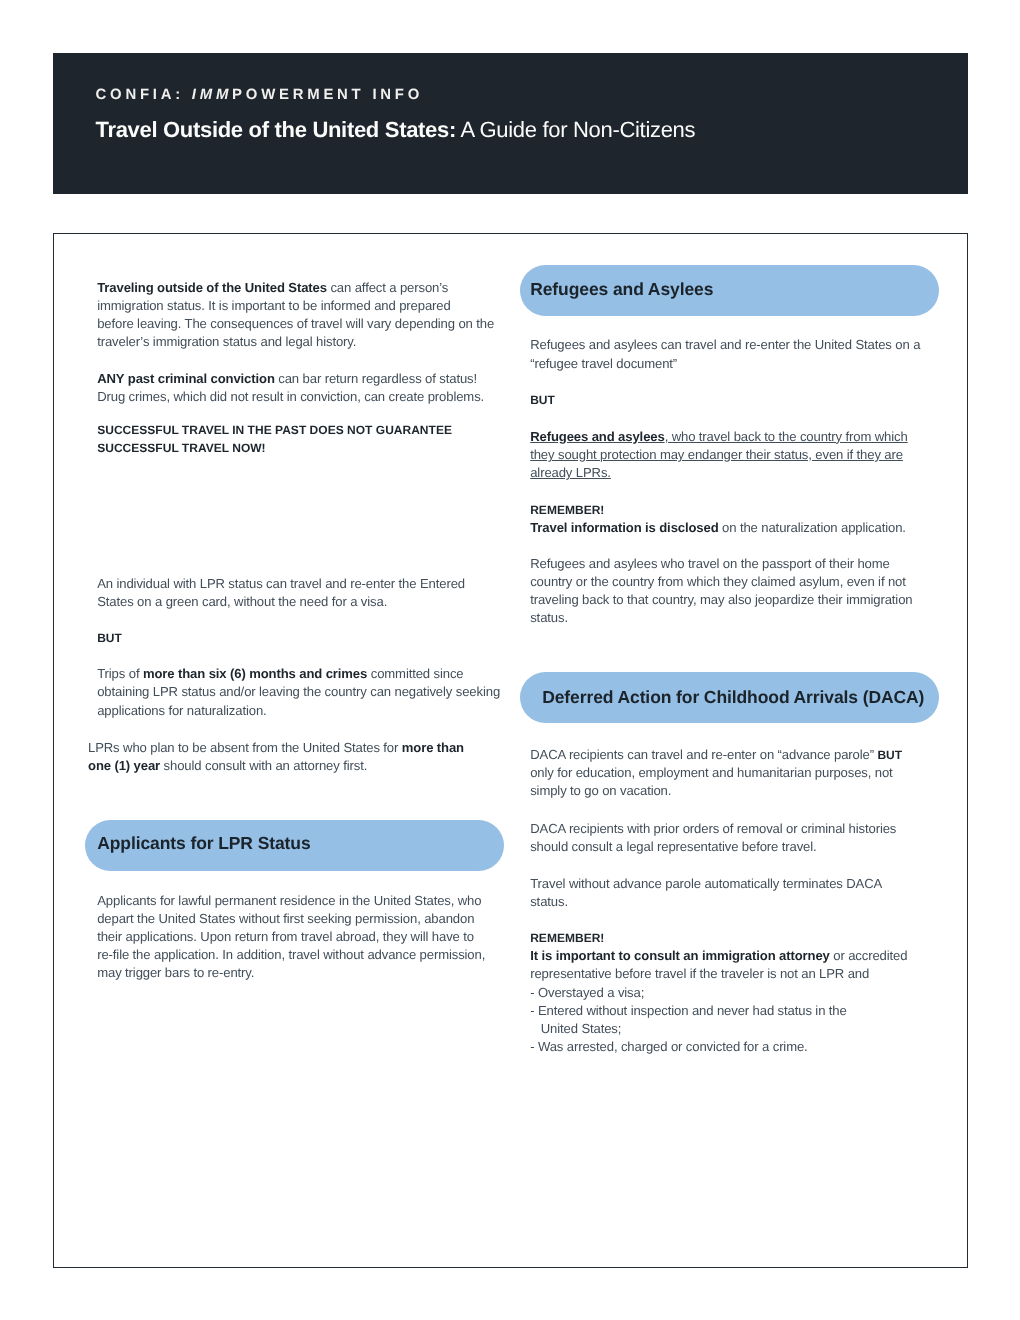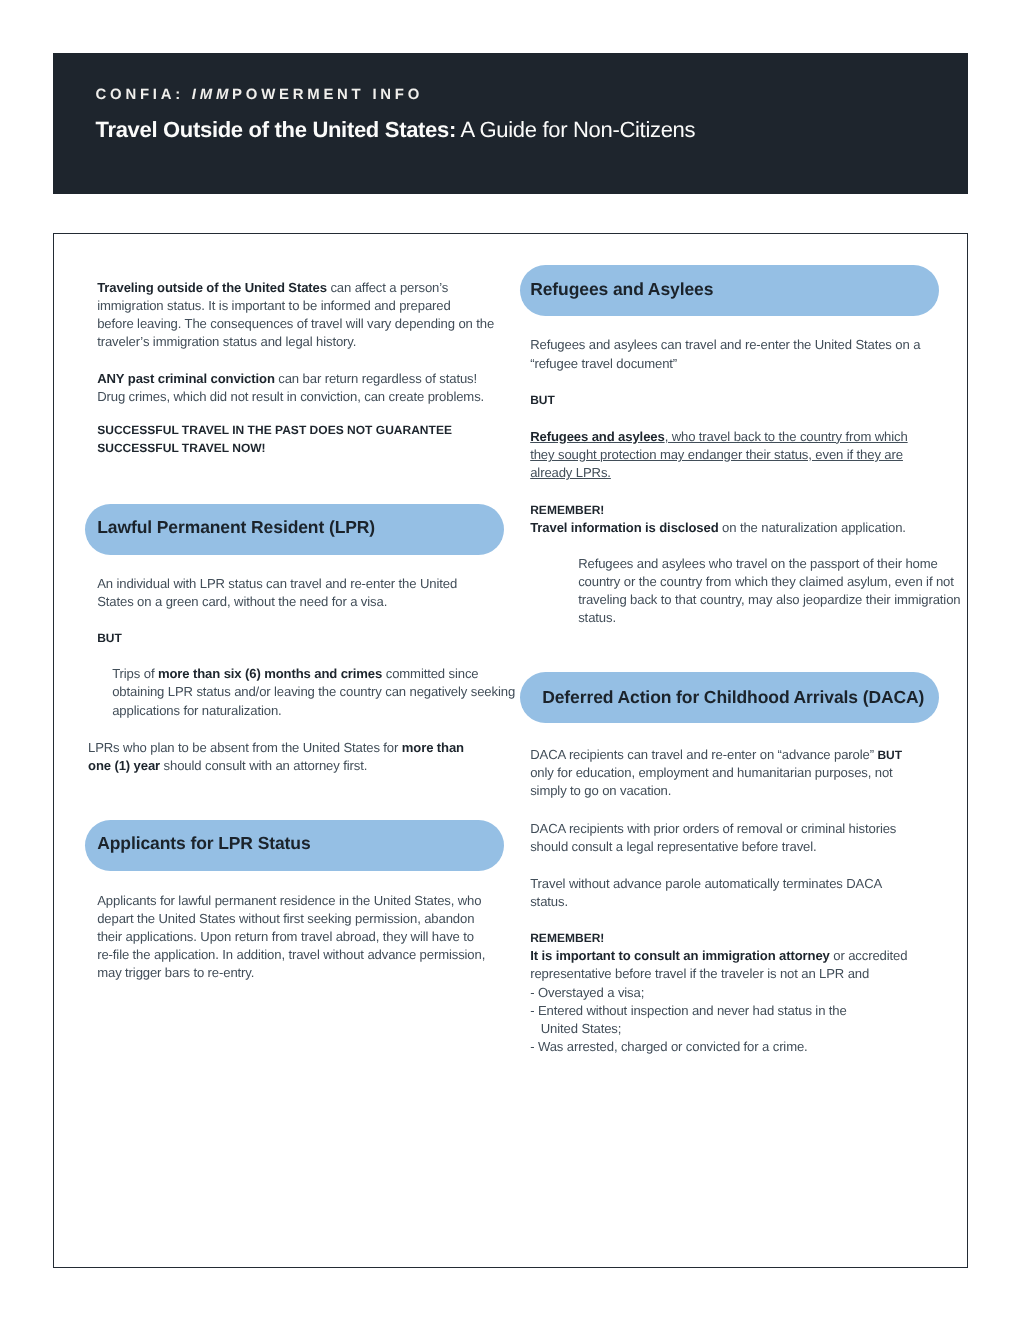--- a/index.html
+++ b/index.html
@@ -71,43 +71,40 @@
     <div class="eyebrow"><span>CONFIA: </span><i>IMM</i><span>POWERMENT INFO</span></div>
     <div class="headline"><b>Travel Outside of the United States:</b><span> A Guide for Non-Citizens</span></div>
   </div>
 
   <div class="frame" style="border-color: rgb(35, 43, 52);">
 
     <div class="column">
       <div class="blk p" style="left:43.20px;top:136.35px;"><span class="strong">ANY past criminal conviction</span><span> can bar return regardless of status!</span><br><span>Drug crimes, which did not result in conviction, can create problems.</span></div>
       <div class="blk p" style="left:43.20px;top:44.55px;"><span class="strong">Traveling outside of the United States</span><span> can affect a person’s</span><br><span>immigration status. It is important to be informed and prepared</span><br><span>before leaving. The consequences of travel will vary depending on the</span><br><span>traveler’s immigration status and legal history.</span></div>
       <div class="blk caps" style="left:43.20px;top:186.55px;"><span>SUCCESSFUL TRAVEL IN THE PAST DOES NOT GUARANTEE</span><br><span>SUCCESSFUL TRAVEL NOW!</span></div>
-      <div class="pill" style="left:30.60px;top:270.30px;">
-        <span style="left:12.60px;top:14.26px;">Lawful Permanent Resident (LPR)</span>
-      </div>
-      <div class="blk p" style="left:43.20px;top:341.15px;"><span>An individual with LPR status can travel and re-enter the United</span><br><span>States on a green card, without the need for a visa.</span></div>
+      <div class="blk p" style="left:43.20px;top:341.15px;"><span>An individual with LPR status can travel and re-enter the Entered</span><br><span>States on a green card, without the need for a visa.</span></div>
       <div class="blk caps" style="left:43.20px;top:395.05px;">BUT</div>
-      <div class="blk p" style="left:43.20px;top:431.35px;margin-left:15px;"><span>Trips of </span><span class="strong">more than six (6) months and crimes</span><span> committed since</span><br><span>obtaining LPR status and/or leaving the country can negatively seeking</span><br><span>applications for naturalization.</span></div>
+      <div class="blk p" style="left:43.20px;top:431.35px;"><span>Trips of </span><span class="strong">more than six (6) months and crimes</span><span> committed since</span><br><span>obtaining LPR status and/or leaving the country can negatively seeking</span><br><span>applications for naturalization.</span></div>
       <div class="blk p" style="left:34px;top:504.65px;"><span>LPRs who plan to be absent from the United States for </span><span class="strong">more than</span><br><span class="strong">one (1) year</span><span> should consult with an attorney first.</span></div>
       <div class="pill" style="left:30.60px;top:586.30px;">
         <span style="left:12.60px;top:14.46px;">Applicants for LPR Status</span>
       </div>
       <div class="blk p" style="left:43.20px;top:657.55px;"><span>Applicants for lawful permanent residence in the United States, who</span><br><span>depart the United States without first seeking permission, abandon</span><br><span>their applications. Upon return from travel abroad, they will have to</span><br><span>re-file the application. In addition, travel without advance permission,</span><br><span>may trigger bars to re-entry.</span></div>
     </div>
 
     <div class="column">
       <div class="pill" style="left:465.90px;top:31.20px;">
         <span style="left:10.30px;top:15.66px;">Refugees and Asylees</span>
       </div>
       <div class="blk p" style="left:476.20px;top:102.45px;"><span>Refugees and asylees can travel and re-enter the United States on a</span><br><span>“refugee travel document”</span></div>
       <div class="blk caps" style="left:476.20px;top:157.35px;">BUT</div>
       <div class="blk p" style="left:476.20px;top:193.95px;text-decoration:underline;"><span class="strong">Refugees and asylees</span><span>, who travel back to the country from which</span><br><span>they sought protection may endanger their status, even if they are</span><br><span>already LPRs.</span></div>
       <div class="blk caps" style="left:476.20px;top:267.05px;">REMEMBER!</div>
       <div class="blk p" style="left:476.20px;top:285.05px;"><span class="strong">Travel information is disclosed</span><span> on the naturalization application.</span></div>
-      <div class="blk p" style="left:476.20px;top:321.05px;margin-left:48px;"><span>Refugees and asylees who travel on the passport of their home</span><br><span>country or the country from which they claimed asylum, even if not</span><br><span>traveling back to that country, may also jeopardize their immigration</span><br><span>status.</span></div>
+      <div class="blk p" style="left:476.20px;top:321.05px;"><span>Refugees and asylees who travel on the passport of their home</span><br><span>country or the country from which they claimed asylum, even if not</span><br><span>traveling back to that country, may also jeopardize their immigration</span><br><span>status.</span></div>
       <div class="pill" style="left:465.90px;top:438.20px;">
         <span style="left:10.30px;top:16.36px;margin-left:12px;">Deferred Action for Childhood Arrivals (DACA)</span>
       </div>
       <div class="blk p" style="left:476.20px;top:585.85px;"><span>DACA recipients with prior orders of removal or criminal histories</span><br><span>should consult a legal representative before travel.</span></div>
       <div class="blk p" style="left:476.20px;top:511.95px;"><span>DACA recipients can travel and re-enter on “advance parole” </span><span class="capsin">BUT</span><br><span>only for education, employment and humanitarian purposes, not</span><br><span>simply to go on vacation.</span></div>
       <div class="blk p" style="left:476.20px;top:640.55px;"><span>Travel without advance parole automatically terminates DACA</span><br><span>status.</span></div>
       <div class="blk caps" style="left:476.20px;top:695.15px;">REMEMBER!</div>
       <div class="blk p" style="left:476.20px;top:713.35px;"><span class="strong">It is important to consult an immigration attorney</span><span> or accredited</span><br><span>representative before travel if the traveler is not an LPR and</span><br><span>- Overstayed a visa;</span><br><span>- Entered without inspection and never had status in the</span><br><span>   United States;</span><br><span>- Was arrested, charged or convicted for a crime.</span></div>
     </div>
 

